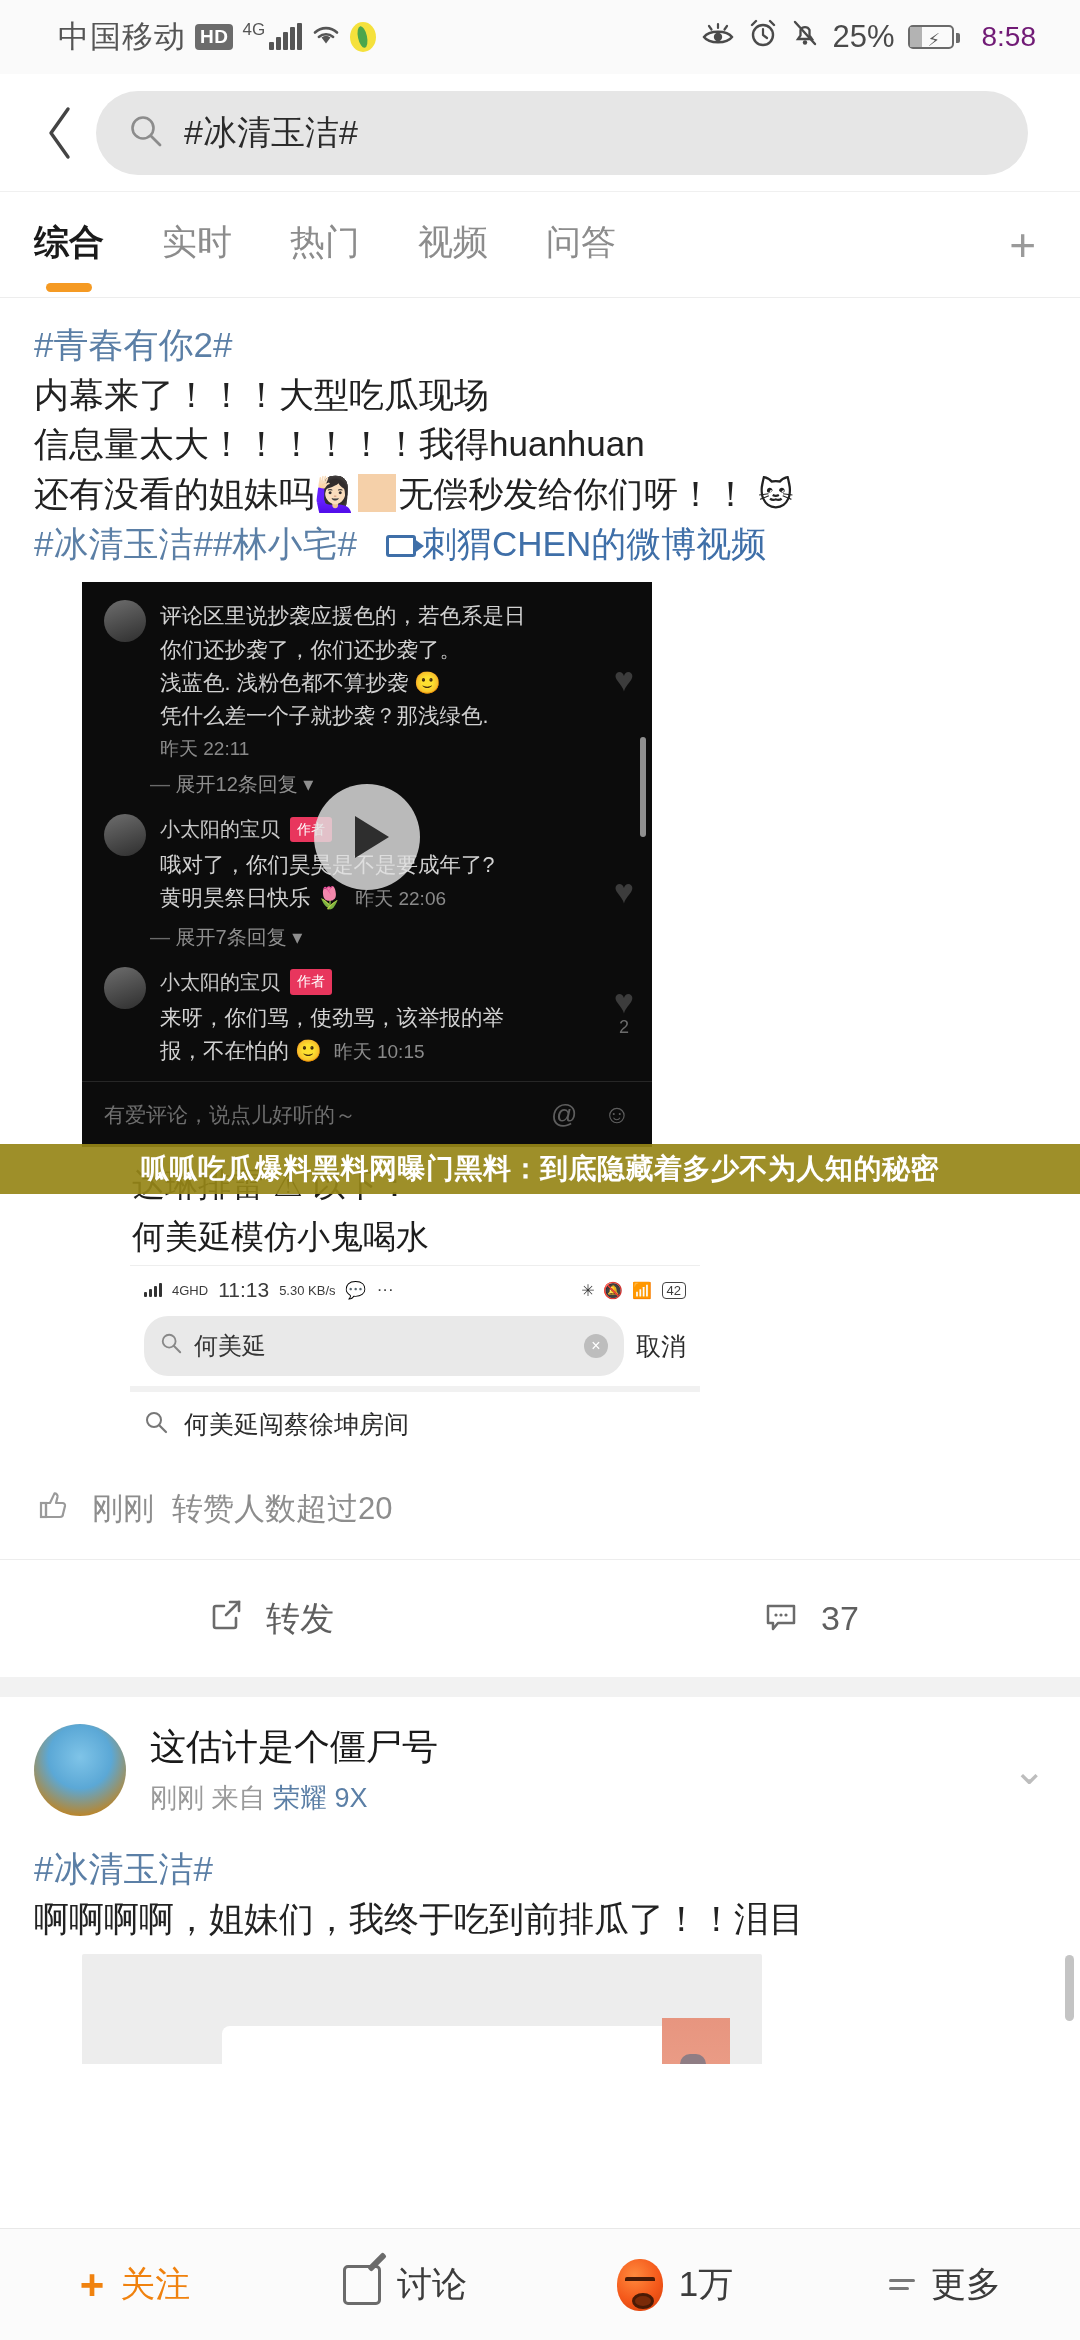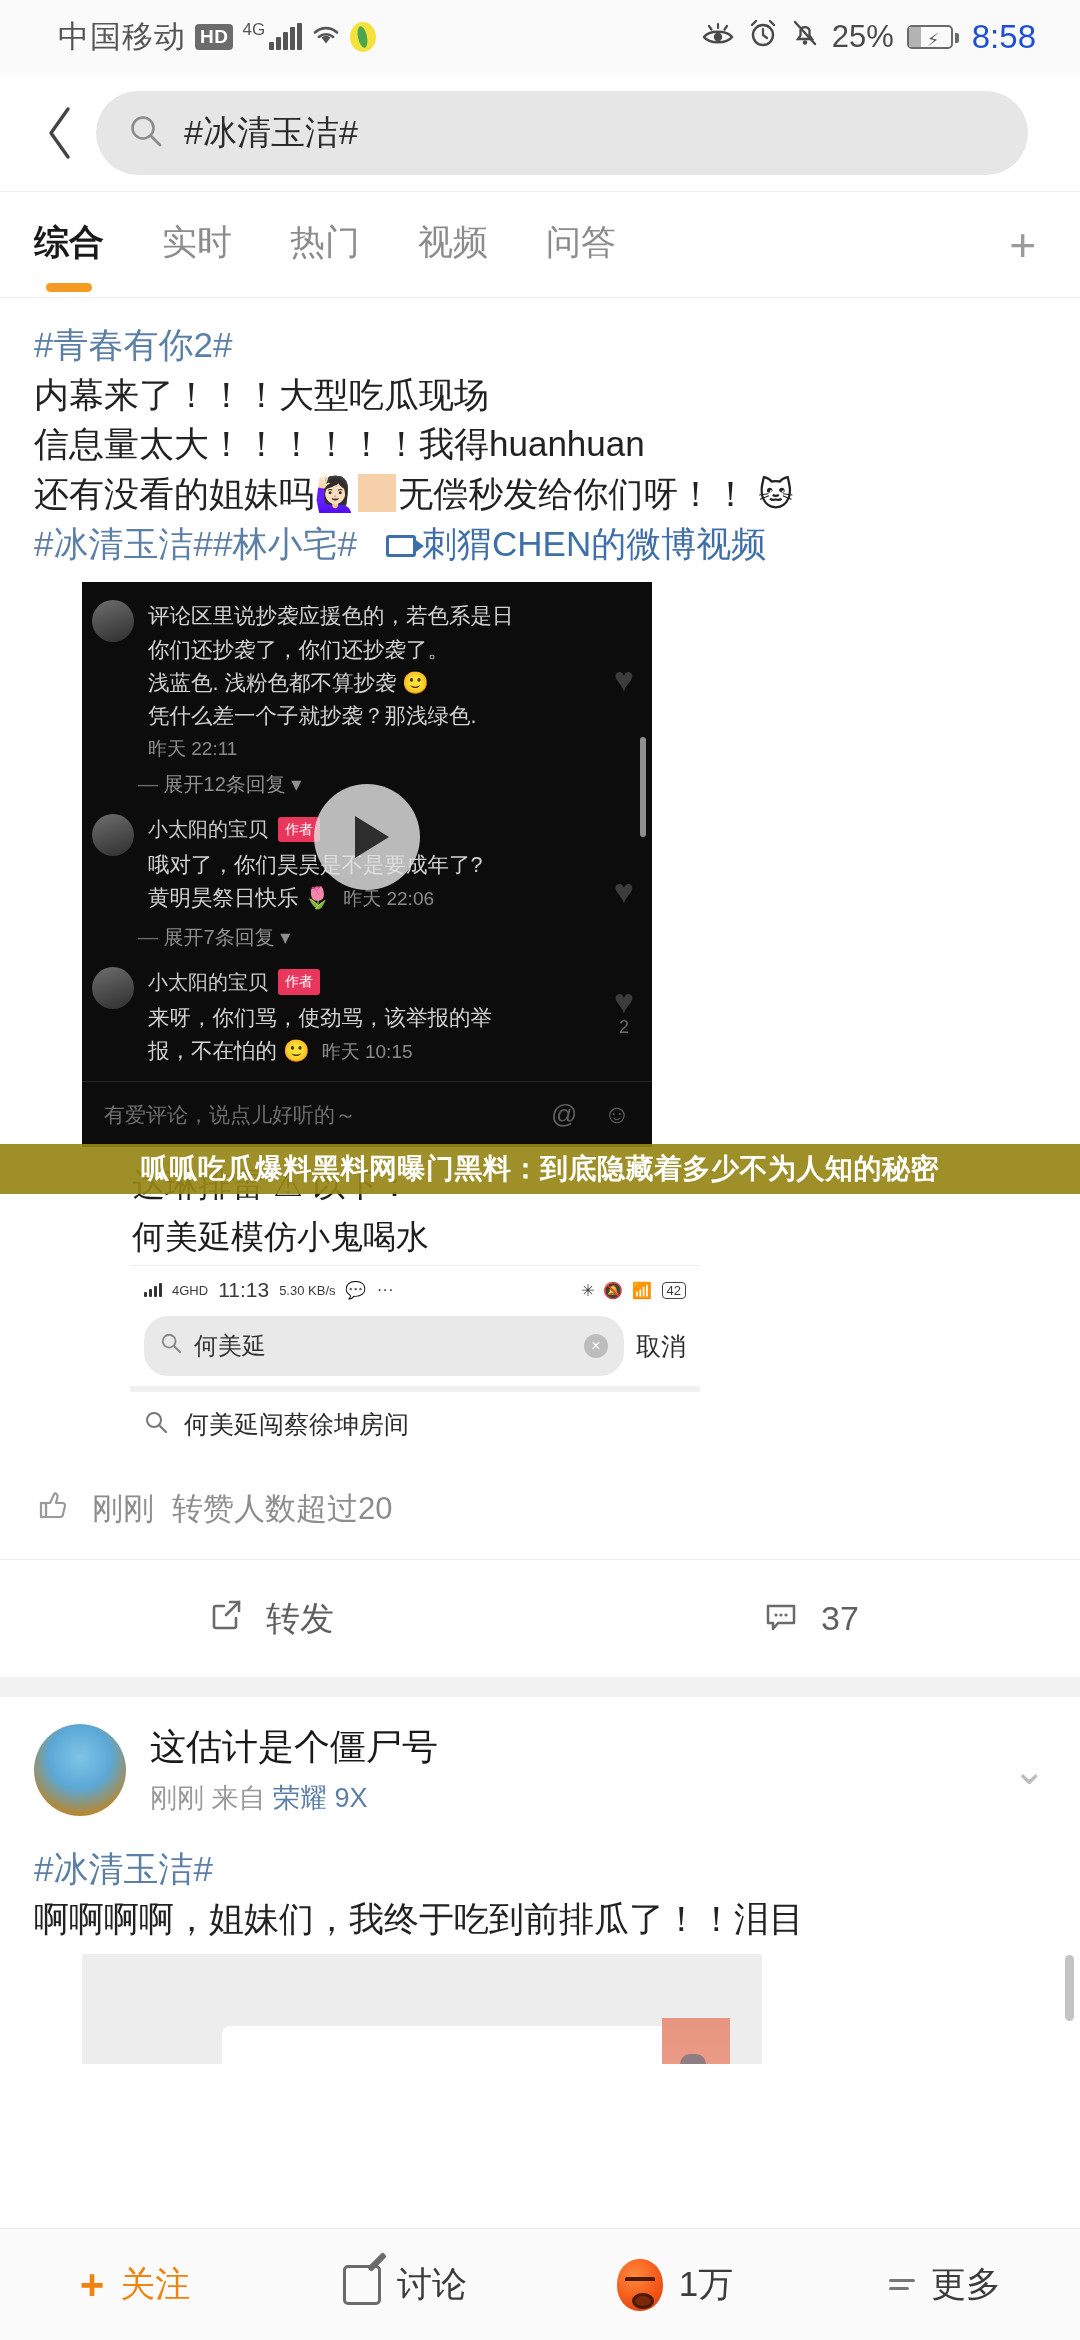--- a/index.html
+++ b/index.html
@@ -28,21 +28,21 @@
   .bars { display: flex; align-items: flex-end; gap: 2.5px; height: 26px; }
   .bars i { display:block; width: 4.5px; background: #555; border-radius: 1px; }
   .bars i:nth-child(1){ height: 8px;} .bars i:nth-child(2){ height: 13px;}
   .bars i:nth-child(3){ height: 18px;} .bars i:nth-child(4){ height: 23px;}
   .bars i:nth-child(5){ height: 27px;}
   .green-dot { width: 26px; height: 30px; border-radius: 50%; background: #f5e13c;
                display:flex; align-items:center; justify-content:center; }
   .green-dot::after{ content:""; width:9px; height:22px; border-radius:50% 50% 50% 50%;
                      background:#4ca64c; transform: rotate(-12deg); }
   .pct { font-size: 31px; color: #4a4a4a; }
-  .clock { font-size: 33px; color: #1d4ed8; margin-left: 6px;}
+  .clock { font-size: 28px; color: #701a75; margin-left: 15px;}
   .batt { position: relative; width: 46px; height: 24px; border: 2.5px solid #6a6a6a;
           border-radius: 5px; display:flex; align-items:center; }
   .batt::after { content:""; position:absolute; right:-8px; top:6px; width:4px; height:10px;
                  background:#6a6a6a; border-radius: 0 2px 2px 0; }
   .batt .lvl { height:100%; width: 30%; background:#b3b3b3;}
   .batt .bolt { position:absolute; left:18px; top:2px; font-size: 18px; color:#5a5a5a; }
 
   
   .searchbar {
     height: 118px; background:#fff; display:flex; align-items:center; padding: 0 30px;
@@ -82,21 +82,21 @@
            border-radius:3px; position:relative; vertical-align:-1px; margin-right:6px;}
   .vicon::after { content:""; position:absolute; right:-11px; top:0px; border-left: 11px solid #3f6fa8;
                   border-top:8px solid transparent; border-bottom:8px solid transparent;}
 
   
   .media-wrap { padding: 14px 34px 0 34px; }
   .video-card { position: relative; width: 570px; margin-left: 48px; }
   .video-thumb {
     position: relative; width: 570px; height: 565px; background:#0c0c0c; overflow:hidden;
   }
-  .vt-inner { position:absolute; inset:0; padding: 18px 10px; color:#d9d9d9;border-radius:28px; }
+  .vt-inner { position:absolute; inset:0; padding: 18px 22px; color:#d9d9d9;border-radius:28px; }
   .vt-row { display:flex; gap: 14px; margin-bottom: 8px; }
   .vt-av { width:42px;height:42px;border-radius:50%;background:linear-gradient(160deg,#6e6e6e,#2e2e2e);flex:0 0 auto;}
   .vt-body { flex:1; font-size: 21.5px; line-height: 1.55; color:#d2d2d2;}
   .vt-name { font-size: 20px; color:#c9c9c9; display:flex; align-items:center; gap:10px; margin-bottom:4px;}
   .vt-badge { background:#e8365d; color:#fff; font-size:14px; padding:2px 7px; border-radius:3px;}
   .vt-time { color:#8a8a8a; font-size: 19px; }
   .vt-expand { color:#8f8f8f; font-size: 20px; margin: 8px 0 16px 46px; }
   .vt-expand::before { content:"— "; color:#6a6a6a;}
   .vt-heart { position:absolute; right:18px; color:#3c3c3c; font-size:34px; text-align:center; }
   .vt-heart small { display:block; font-size:18px; color:#6b6b6b; margin-top:-4px;}

